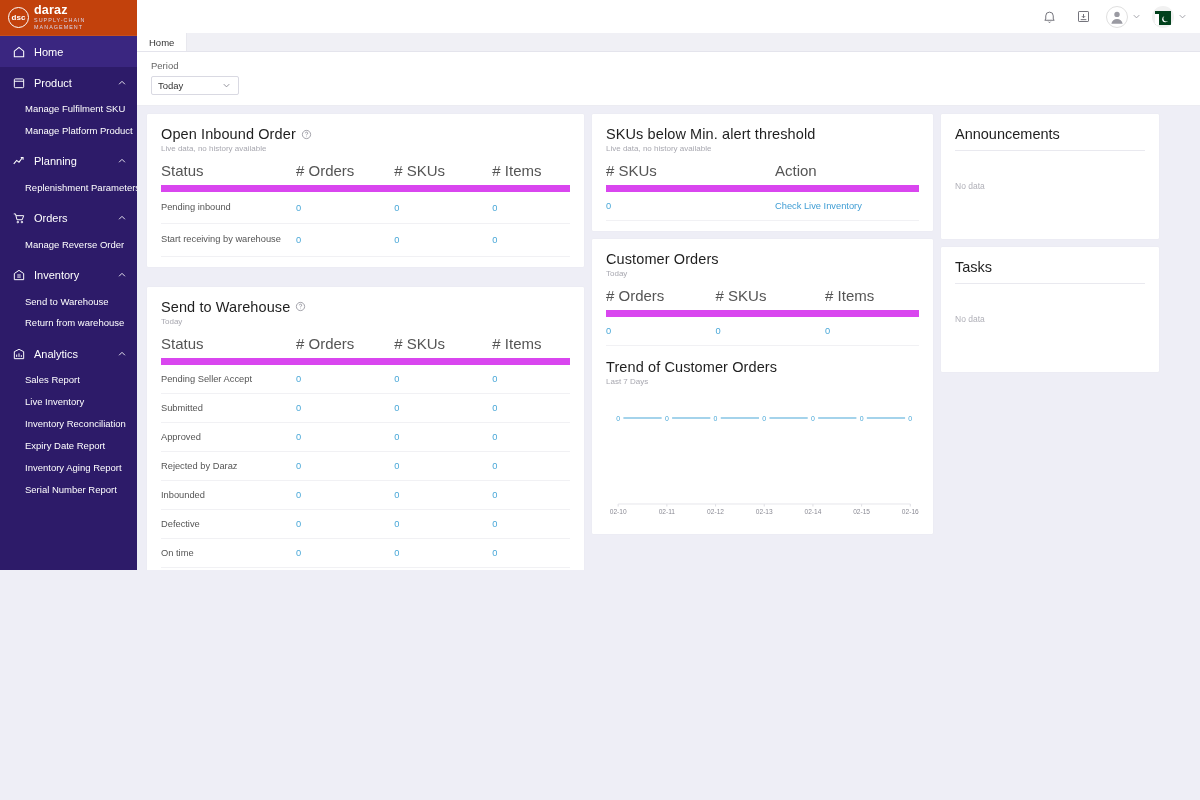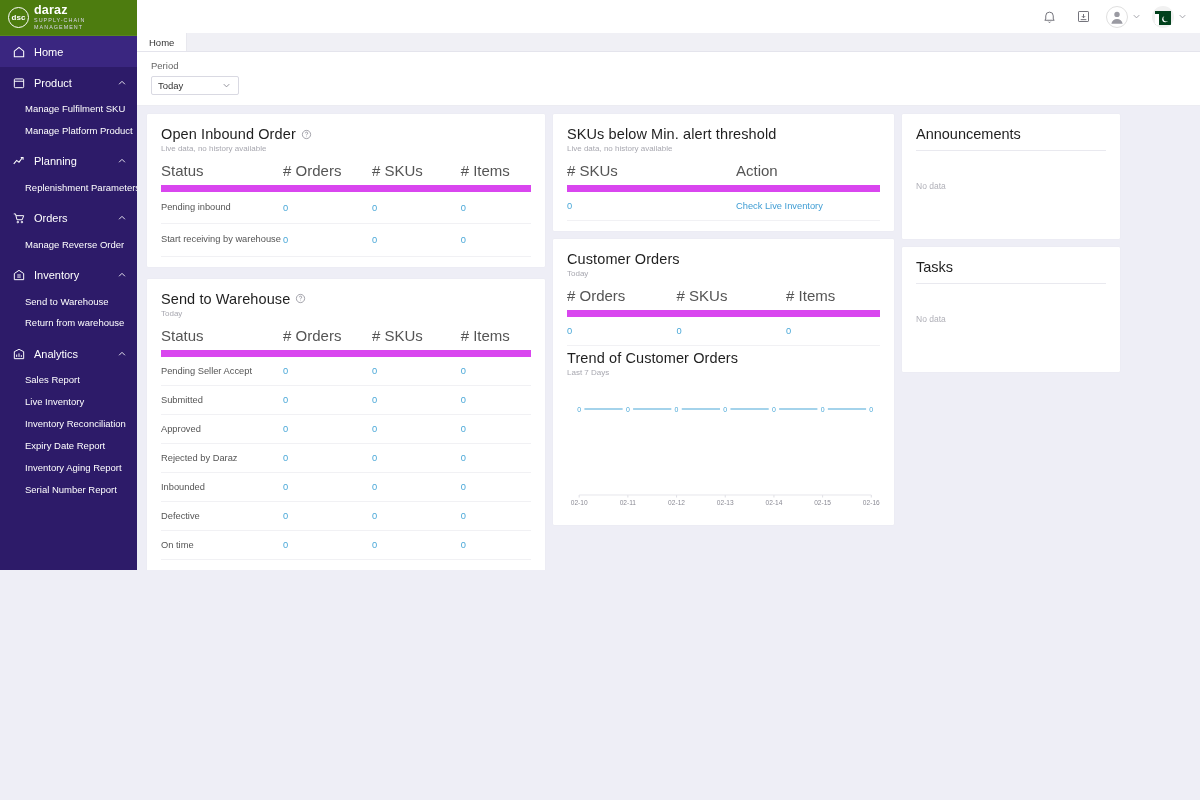--- a/index.html
+++ b/index.html
@@ -18,21 +18,21 @@
     background: #2d1b69;
     color: #ffffff;
     height: 570px;
     position: relative;
     overflow: hidden;
   }
   .logo-block {
     height: 36px;
     display: flex; align-items: center;
     padding: 0 8px;
-    background: #4d7c0f;
+    background: #c2410c;
     border-bottom: 1px solid rgba(255,255,255,0.07);
   }
   .logo-badge {
     width: 21px; height: 21px; border-radius: 50%;
     border: 1.6px solid #ffffff;
     display: flex; align-items: center; justify-content: center;
     font-size: 8px; font-weight: bold; letter-spacing: 0px;
     color: #ffffff; flex: none;
   }
   .logo-text { margin-left: 5px; line-height: 1; }
@@ -136,21 +136,21 @@
     padding: 0 6px; font-size: 9.5px; color: #333; cursor: pointer;
   }
   .select-box .mini-chev { margin: 0; }
 
   
   .content {
     padding: 8px 10px 0 10px;
     display: flex; gap: 8px; align-items: flex-start;
     height: 470px;
   }
-  .col-left { width: 398px; display: flex; flex-direction: column; gap: 12px; }
+  .col-left { width: 437px; display: flex; flex-direction: column; gap: 20px; }
   .col-mid  { width: 341px; display: flex; flex-direction: column; gap: 8px; }
   .col-right{ width: 218px; display: flex; flex-direction: column; gap: 8px; }
 
   .card {
     background: #ffffff; border-radius: 1px;
     padding: 12px 14px 10px 14px;
     box-shadow: 0 0 1px rgba(0,0,0,0.10);
   }
   .card-title {
     font-size: 14.5px; color: #1f1f1f; font-weight: normal;
@@ -540,21 +540,21 @@
             </thead>
             <tbody>
               <tr>
                 <td class="num">0</td>
                 <td class="num">0</td>
                 <td class="num">0</td>
               </tr>
             </tbody>
           </table>
 
-          <div class="card-title" style="margin-top:4px;">
+          <div class="card-title" style="margin-top:13px;">
             <span>Trend of Customer Orders</span>
           </div>
           <div class="card-sub">Last 7 Days</div>
 
           <div class="chart-wrap">
             <svg viewBox="0 0 360 132" preserveAspectRatio="none">
               <g id="chart-series">
                   <text x="14" y="29.5" text-anchor="middle" font-size="8" fill="#4aa8d8" font-family="Liberation Sans, sans-serif">0</text>
                   <line x1="20" x2="64" y1="26" y2="26" stroke="#4aa8d8" stroke-width="1.1"></line>
                   <text x="70" y="29.5" text-anchor="middle" font-size="8" fill="#4aa8d8" font-family="Liberation Sans, sans-serif">0</text>

